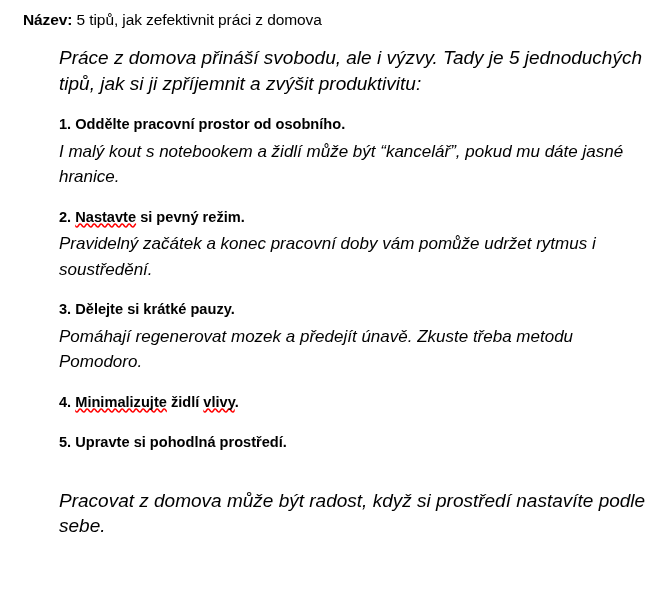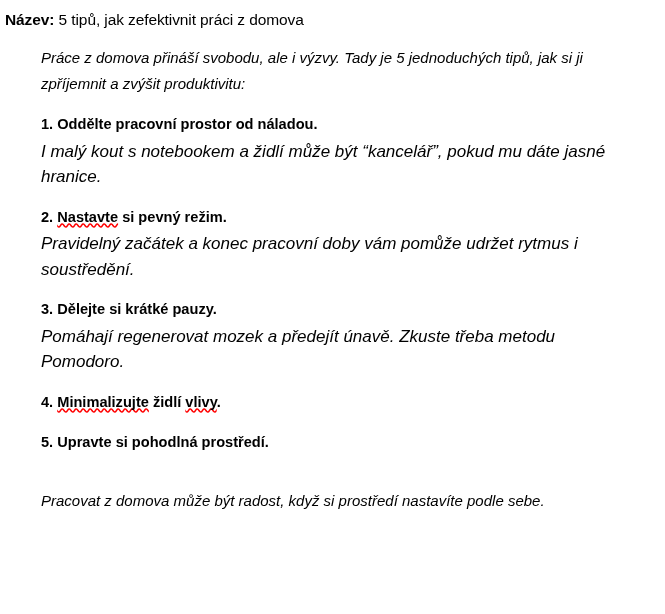--- a/index.html
+++ b/index.html
@@ -15,21 +15,21 @@
     color: #000000;
     -webkit-font-smoothing: antialiased;
   }
 
   .page {
     position: relative;
     width: 665px;
     height: 614px;
     background: #ffffff;
     box-sizing: border-box;
-    padding: 9px 12px 0 5px;
+    padding: 9px 12px 0 23px;
   }
 
   
   .doc-title {
     font-size: 15.5px;
     line-height: 22px;
     margin: 0 0 14px 0;
     white-space: nowrap;
     letter-spacing: -0.1px;
   }
@@ -40,21 +40,21 @@
     font-weight: normal;
   }
 
   
   .body-block {
     margin-left: 36px;
     width: 596px;
   }
 
   .para {
-    font-size: 15px;
+    font-size: 19px;
     line-height: 25.5px;
     font-style: italic;
     margin: 0;
     text-align: left;
   }
 
   .intro {
     margin-bottom: 16px;
   }
 
@@ -97,21 +97,21 @@
 
   <p class="doc-title">
     <span class="label">Název:</span><span class="value"> 5 tipů, jak zefektivnit práci z domova</span>
   </p>
 
   <div class="body-block">
 
     <p class="para intro">Práce z domova přináší svobodu, ale i výzvy. Tady je 5 jednoduchých tipů, jak si ji zpříjemnit a zvýšit produktivitu:</p>
 
     <div class="tip">
-      <p class="tip-heading"><span>1. </span><span class="misspelled"></span><span>Oddělte pracovní prostor od náladou.</span><span class="misspelled"></span><span></span></p>
+      <p class="tip-heading"><span>1. </span><span class="misspelled"></span><span>Oddělte pracovní prostor od osobního.</span><span class="misspelled"></span><span></span></p>
       <p class="tip-body"> I malý kout s notebookem a židlí může být “kancelář”, pokud mu dáte jasné hranice.</p>
     </div>
 
     <div class="tip">
       <p class="tip-heading"><span>2. </span><span class="misspelled">Nastavte</span><span> si pevný režim.</span><span class="misspelled"></span><span></span></p>
       <p class="tip-body"> Pravidelný začátek a konec pracovní doby vám pomůže udržet rytmus i soustředění.</p>
     </div>
 
     <div class="tip">
       <p class="tip-heading"><span>3. </span><span class="misspelled"></span><span>Dělejte si krátké pauzy.</span><span class="misspelled"></span><span></span></p>

